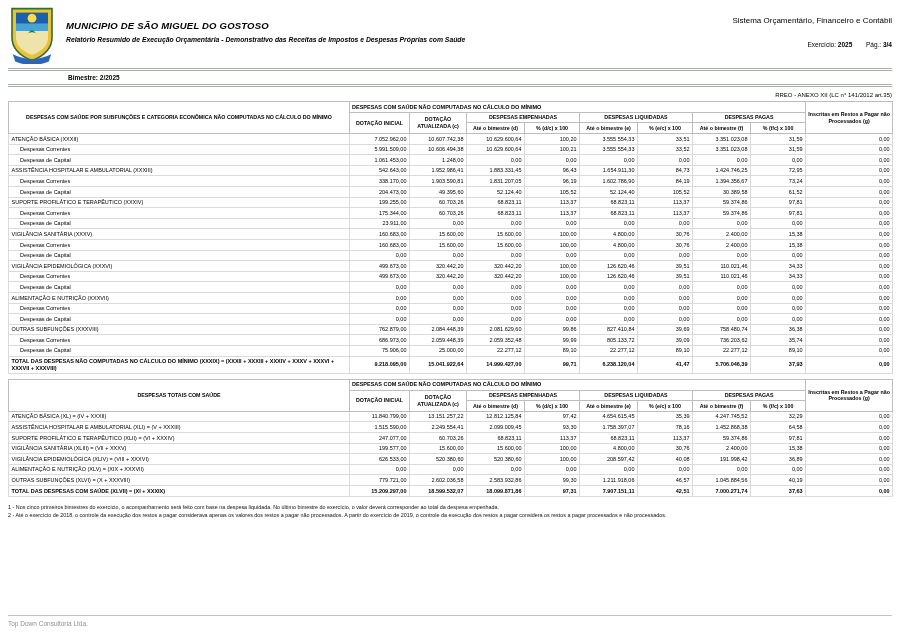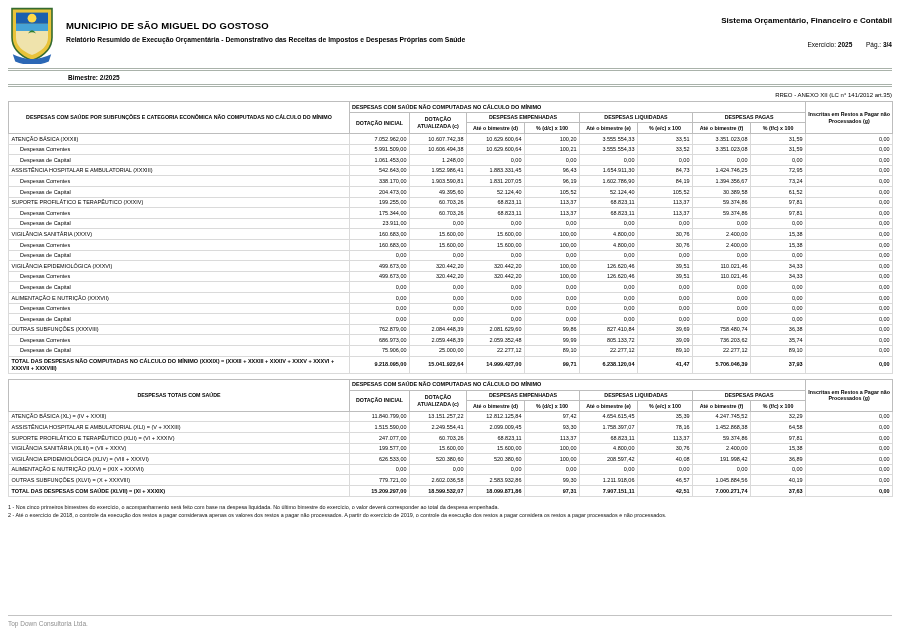--- a/index.html
+++ b/index.html
@@ -9,25 +9,25 @@
     color:#000;
     font-family:"Liberation Sans", sans-serif;
     position:relative;
     overflow:hidden;
   }
   .page { padding:6px 8px 0 8px; position:relative; height:637px; }
 
   
   .top-header { display:flex; align-items:flex-start; height:62px; }
   .logo { width:50px; margin-right:8px; flex:0 0 auto; }
-  .title-block { margin-top:14px; }
+  .title-block { margin-top:14px;font-style:italic; }
   .municipality { font-size:9.5px; font-weight:bold; letter-spacing:.2px; }
   .report-title { font-size:6.8px; font-weight:bold; margin-top:5px; }
   .sys-block { margin-left:auto; text-align:right; margin-top:10px; }
-  .sys-name { font-size:8px;font-weight:bold; }
+  .sys-name { font-size:8px; }
   .exercise-line { font-size:6.5px; margin-top:16px; }
   .exercise-line .sep { display:inline-block; width:10px; }
   .rule { height:3px; border-top:1px solid #a9b2aa; border-bottom:1px solid #a9b2aa; }
   .bimestre { font-size:6.5px; font-weight:bold; padding:3px 0 3px 60px; }
   .annex { text-align:right; font-size:6px; margin:5px 0 3px 0; }
 
   
   table.report-table {
     width:100%;
     border-collapse:collapse;

